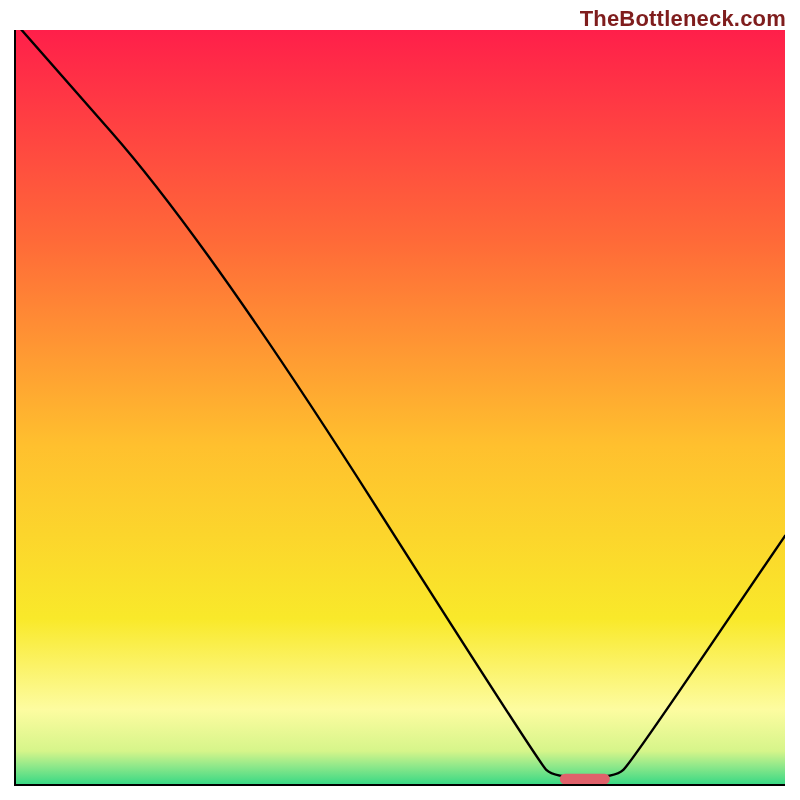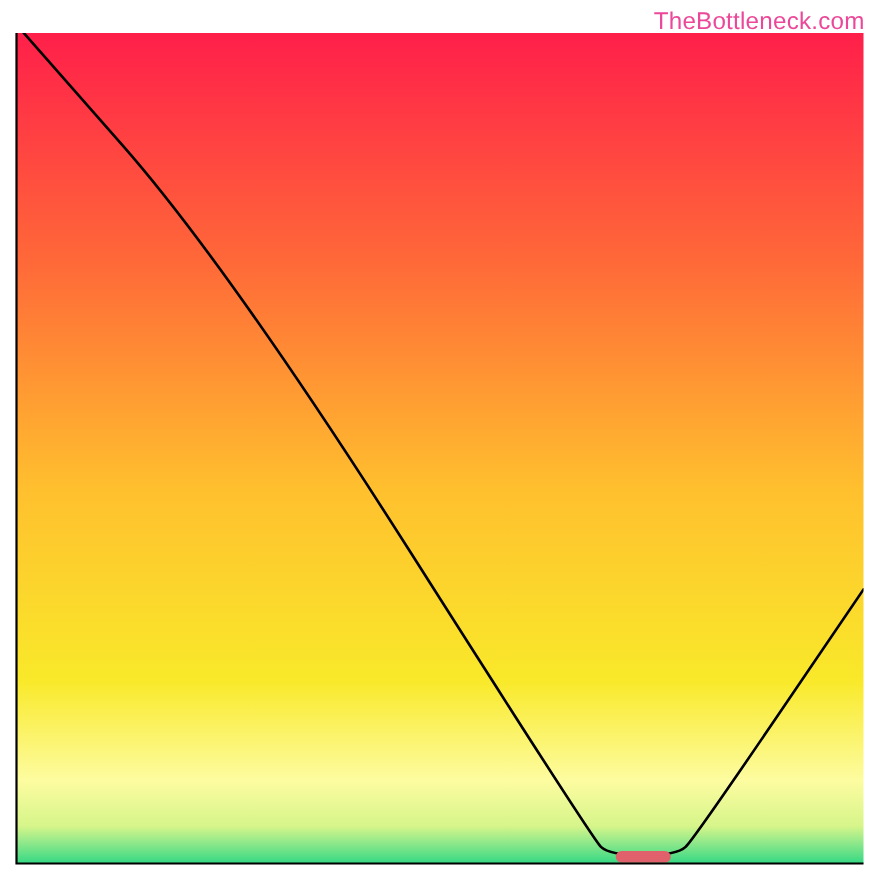--- a/index.html
+++ b/index.html
@@ -13,23 +13,23 @@
   }
   .container {
     position: relative;
     width: 800px;
     height: 800px;
   }
   .watermark {
     position: absolute;
     top: 6px;
     right: 14px;
-    color: #ec4899;
+    color: #7f1d1d;
     font-size: 22px;
-    font-weight: 400;
+    font-weight: 700;
     letter-spacing: 0.2px;
   }
   svg {
     display: block;
   }
 </style>
 </head>
 <body>
 <div class="container">
   <div class="watermark">TheBottleneck.com</div>

